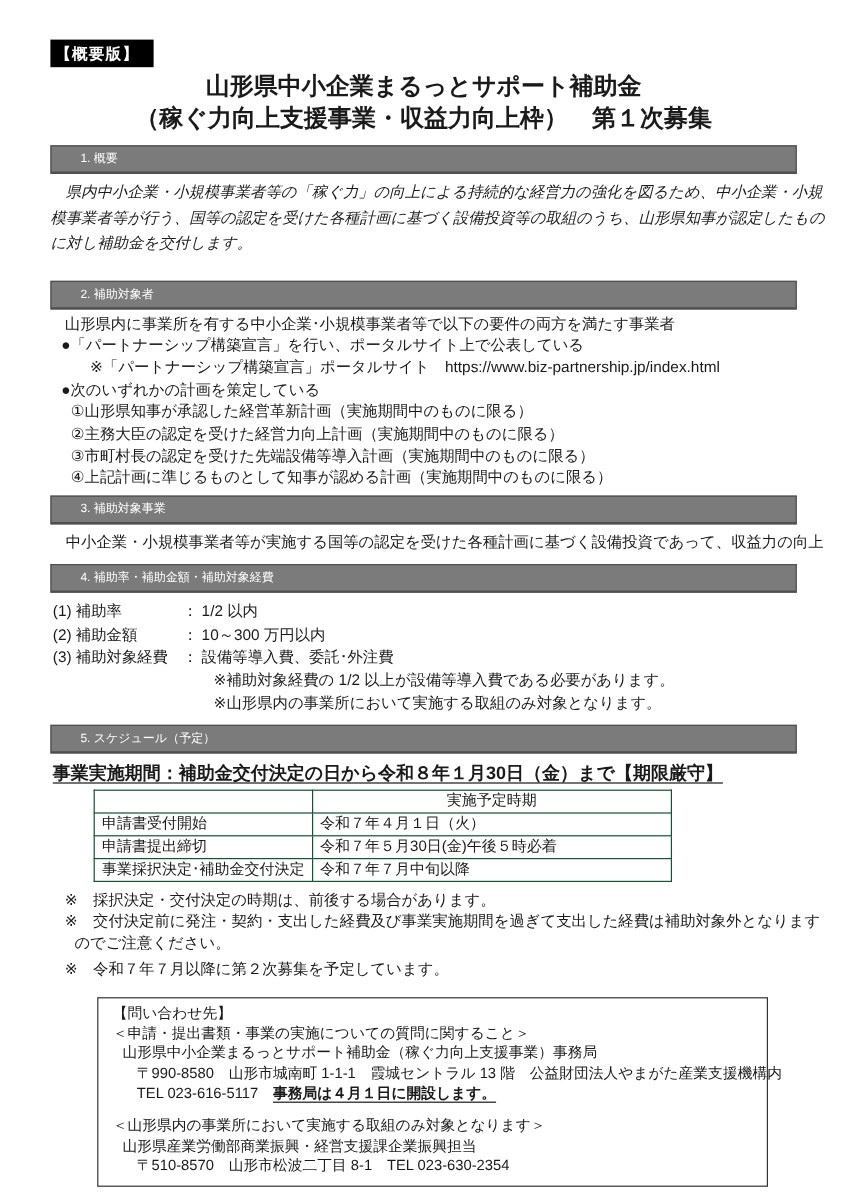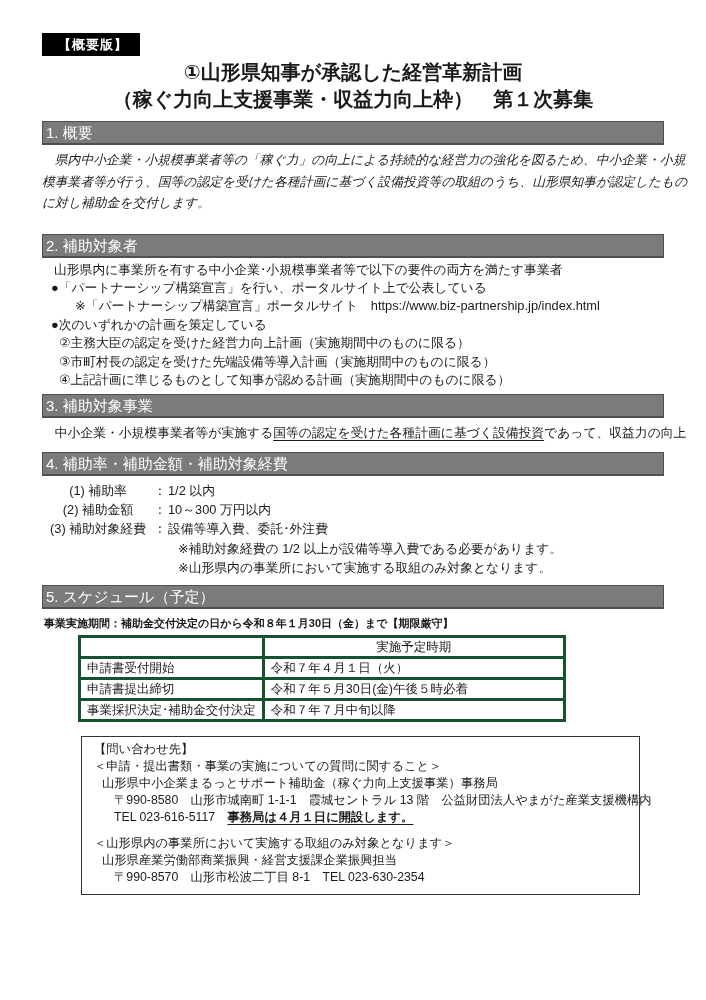--- a/index.html
+++ b/index.html
@@ -8,31 +8,31 @@
     font-family:"Liberation Sans","DejaVu Sans",sans-serif;
     color:#1a1a1a;
     -webkit-font-smoothing:antialiased;
   }
   .page{box-sizing:border-box;width:706px;padding:33px 42px 0 42px;}
   .ln{white-space:pre;}
 
   
   .badge{
     display:inline-block;background:var(--badge-bg,#000);color:var(--badge-fg,#fff);
-    font-weight:bold;font-size:13px;line-height:17px;padding:3px 12px 3px 16px;letter-spacing:1px;
+    font-weight:bold;font-size:13px;line-height:17px;padding:3px 12px 3px 4px;letter-spacing:1px;
   }
 
   
   .title{text-align:center;font-weight:bold;font-size:20px;line-height:27px;white-space:pre;}
   .t1{margin-top:3px;}
 
   
   .bar{
     background:var(--bar-bg,#7b7b7b);color:var(--bar-fg,#fff);
-    font-size:15px;line-height:16px;padding:3px 8px 2px 3px;
+    font-size:10px;line-height:16px;padding:3px 8px 2px 24px;
     border:1px solid #4f4f4f;border-bottom-width:2px;
     box-sizing:border-box;
   }
   .bar1{margin-top:8px;}
   .bar2{margin-top:20px;}
   .bar3{margin-top:5px;}
   .bar4{margin-top:8px;}
   .bar5{margin-top:8px;}
 
   
@@ -40,40 +40,40 @@
 
   
   .s2body{margin-top:3px;font-size:12.8px;line-height:18.4px;}
   .pl9{padding-left:9px;}
   .pl12{padding-left:12px;}
   .pl17{padding-left:17px;}
   .pl33{padding-left:33px;}
 
   
   .s3body{margin-top:4px;font-size:12.8px;line-height:21.5px;}
-  .u{text-decoration:underline;text-underline-offset:3px;}
+  .u{text-underline-offset:3px;}
 
   
   .s4body{margin-top:5px;font-size:12.8px;line-height:19.3px;}
-  .c4row{display:flex;text-align:center;}
+  .c4row{display:flex;}
   .c4label{width:108px;padding-left:2px;white-space:pre;}
   .c4colon{width:16px;white-space:pre;}
   .c4value{white-space:pre;}
   .c4note{padding-left:136px;white-space:pre;}
 
   
   .period{
-    margin-top:7px;padding-left:2px;font-size:11px;font-weight:bold;
-    text-underline-offset:3px;white-space:pre;
+    margin-top:7px;padding-left:2px;font-size:15px;font-weight:bold;
+    text-decoration:underline;text-underline-offset:3px;white-space:pre;
   }
   table.sched{
     border-collapse:collapse;margin:4px 0 0 36px;table-layout:fixed;
   }
   table.sched td{
-    border:3px solid #14532d;font-size:12.5px;height:18px;
+    border:1px solid #14532d;font-size:12.5px;height:18px;
     padding:0 6px;vertical-align:middle;white-space:pre;
   }
   table.sched td.c1{width:166px;}
   table.sched td.c2{width:286px;}
   table.sched td.hd{text-align:center;}
   .s5notes{margin-top:6px;font-size:12.8px;line-height:18px;}
   .pl20{padding-left:20px;}
   .mt4{margin-top:4px;}
 
   
@@ -87,36 +87,37 @@
   .contact .spacer{height:10px;}
   .boldu{font-weight:bold;text-decoration:underline;text-underline-offset:3px;}
 </style>
 </head>
 <body>
 
 <div class="page">
 
   <div class="badge ln">【概要版】</div>
 
-  <div class="title t1">①山形県知事が承認した経営革新計画</div>
+  <div class="title t1">山形県中小企業まるっとサポート補助金</div>
   <div class="title t2">（稼ぐ力向上支援事業・収益力向上枠）　第１次募集</div>
 
   <div class="bar bar1 ln">1. 概要</div>
   <div class="s1body">
     <div class="ln">　県内中小企業・小規模事業者等の「稼ぐ力」の向上による持続的な経営力の強化を図るため、中小企業・小規</div>
     <div class="ln">模事業者等が行う、国等の認定を受けた各種計画に基づく設備投資等の取組のうち、山形県知事が認定したもの</div>
     <div class="ln">に対し補助金を交付します。</div>
   </div>
 
   <div class="bar bar2 ln">2. 補助対象者</div>
   <div class="s2body">
     <div class="ln pl12">山形県内に事業所を有する中小企業･小規模事業者等で以下の要件の両方を満たす事業者</div>
     <div class="ln pl9">●「パートナーシップ構築宣言」を行い、ポータルサイト上で公表している</div>
     <div class="ln pl33">※「パートナーシップ構築宣言」ポータルサイト　https://www.biz-partnership.jp/index.html</div>
     <div class="ln pl9">●次のいずれかの計画を策定している</div>
+    <div class="ln pl17">①山形県知事が承認した経営革新計画（実施期間中のものに限る）</div>
     <div class="ln pl17">②主務大臣の認定を受けた経営力向上計画（実施期間中のものに限る）</div>
     <div class="ln pl17">③市町村長の認定を受けた先端設備等導入計画（実施期間中のものに限る）</div>
     <div class="ln pl17">④上記計画に準じるものとして知事が認める計画（実施期間中のものに限る）</div>
   </div>
 
   <div class="bar bar3 ln">3. 補助対象事業</div>
   <div class="s3body">
     <div class="ln"><span>　中小企業・小規模事業者等が実施する</span><span class="u">国等の認定を受けた各種計画に基づく設備投資</span><span>であって、収益力の向上</span></div>
   </div>
 
@@ -158,27 +159,33 @@
         <td class="c1">申請書提出締切</td>
         <td class="c2">令和７年５月30日(金)午後５時必着</td>
       </tr>
       <tr>
         <td class="c1">事業採択決定･補助金交付決定</td>
         <td class="c2">令和７年７月中旬以降</td>
       </tr>
     </tbody>
   </table>
 
+  <div class="s5notes">
+    <div class="ln pl12">※　採択決定・交付決定の時期は、前後する場合があります。</div>
+    <div class="ln pl12">※　交付決定前に発注・契約・支出した経費及び事業実施期間を過ぎて支出した経費は補助対象外となります</div>
+    <div class="ln pl20">のでご注意ください。</div>
+    <div class="ln pl12 mt4">※　令和７年７月以降に第２次募集を予定しています。</div>
+  </div>
 
   <div class="contact">
     <div class="ln">【問い合わせ先】</div>
     <div class="ln">＜申請・提出書類・事業の実施についての質問に関すること＞</div>
     <div class="ln org">山形県中小企業まるっとサポート補助金（稼ぐ力向上支援事業）事務局</div>
     <div class="ln addr">〒990-8580　山形市城南町 1-1-1　霞城セントラル 13 階　公益財団法人やまがた産業支援機構内</div>
     <div class="ln addr"><span>TEL 023-616-5117　</span><span class="boldu">事務局は４月１日に開設します。</span></div>
     <div class="spacer"></div>
     <div class="ln">＜山形県内の事業所において実施する取組のみ対象となります＞</div>
     <div class="ln org">山形県産業労働部商業振興・経営支援課企業振興担当</div>
-    <div class="ln addr">〒990-8570　山形市松波二丁目 8-1　TEL 023-630-2354</div>
+    <div class="ln addr">〒510-8570　山形市松波二丁目 8-1　TEL 023-630-2354</div>
 
   </div>
 
 </div>
 
 </body></html>

